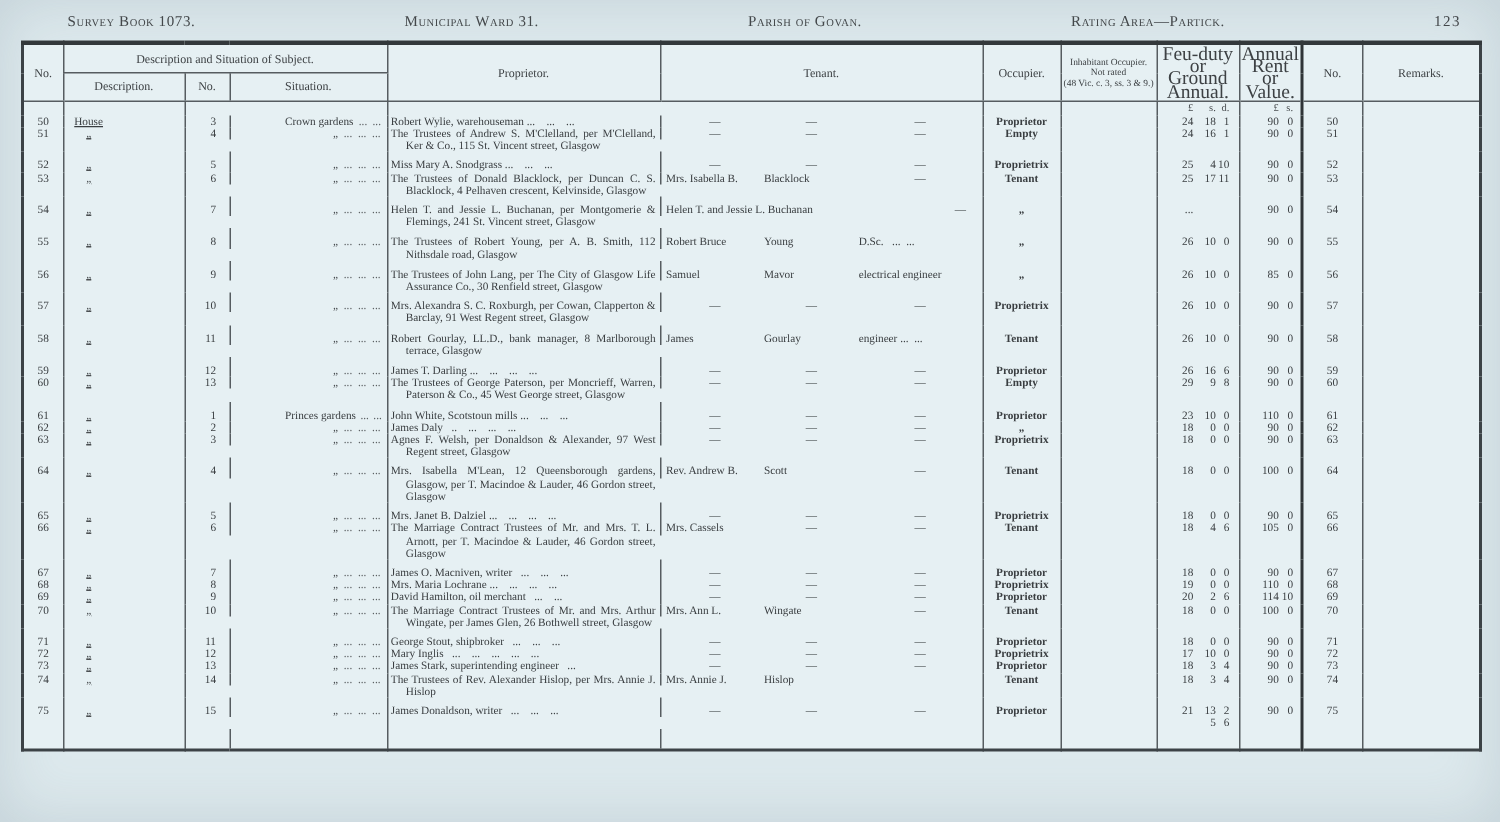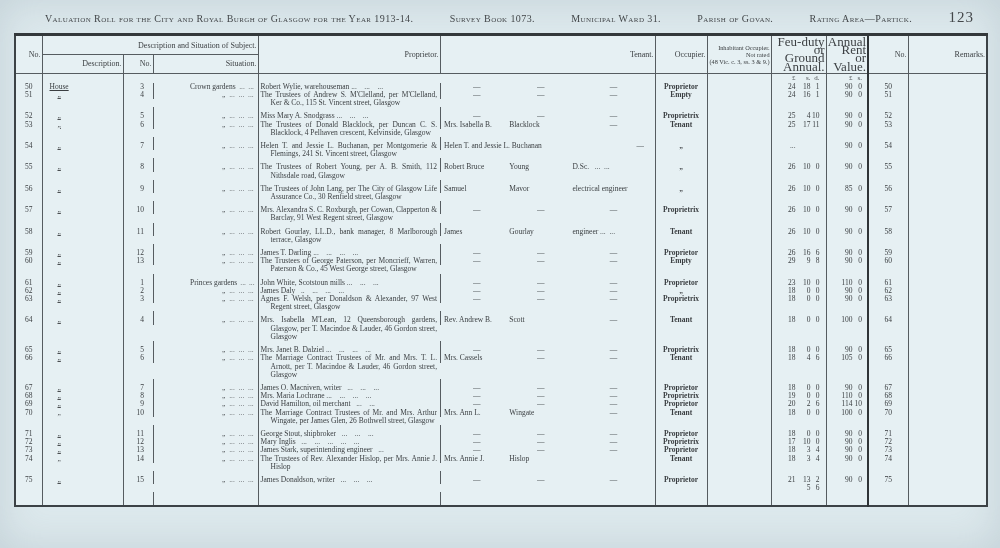--- a/index.html
+++ b/index.html
@@ -10,35 +10,35 @@
     box-shadow:inset 0 0 40px rgba(120,140,150,.25);
   }
   
   .pagehead{
     display:flex;align-items:baseline;justify-content:space-between;
     padding:9px 26px 7px 45px;
     font-size:10px;letter-spacing:.4px;
     font-variant:small-caps;color:#43474a;white-space:nowrap;
   }
   .pagehead .seg{margin-right:8px;}
-  .pagehead .pageno{font-variant:normal;font-size:15px;letter-spacing:1px;text-align:right;}
+  .pagehead .pageno{font-variant:normal;font-size:10px;letter-spacing:1px;text-align:right;}
   
   table{
     border-collapse:collapse;table-layout:fixed;
     width:972px;margin-left:14px;
     background:#e6f0f3;
     border:2px solid #3c4246;border-top:3px solid #33383b;
     font-size:7.5px;line-height:8.2px;
   }
   col.w-no{width:27px}col.w-desc{width:81px}col.w-sno{width:30px}
   col.w-sit{width:105px}col.w-prop{width:182px}col.w-ten{width:215px}
   col.w-occ{width:52px}col.w-inh{width:64px}col.w-feu{width:55px}
   col.w-rent{width:42px}col.w-no2{width:40px}col.w-rem{width:79px}
   th{
-    font-weight:normal;text-align:right;vertical-align:middle;
+    font-weight:normal;text-align:center;vertical-align:middle;
     font-size:8px;line-height:9px;color:#3d4144;
     border-bottom:1px solid #565c60;padding:2px 1px;
   }
   .h-inh{font-size:6.3px;line-height:7px;}
   .h-feu,.h-rent{font-size:13px;line-height:8.2px;}
   th,td{overflow:hidden;}
   .h-group,.h-desc,.h-sno,.h-sit,.h-prop,.h-ten,.h-occ,.h-inh,.h-feu,.h-rent,.h-rem,
   .c-desc,.c-sno,.c-sit,.c-prop,.c-ten,.c-occ,.c-inh,.c-feu,.c-rent,.c-rem{
     border-left:1px solid #565c60;
   }
@@ -70,21 +70,20 @@
   .c-rent .fl{display:flex;}
   .r0{flex:0 0 26px;text-align:right;}
   .r1{flex:1;text-align:right;padding-right:5px;}
   .c-no2{text-align:center;}
   tr.spacer td{height:13px;}
 </style>
 </head>
 <body>
 
 <div class="pagehead">
-  <span class="seg">Valuation Roll for the City and Royal Burgh of Glasgow for the Year 1913-14.</span>
   <span class="seg">Survey Book 1073.</span>
   <span class="seg">Municipal Ward 31.</span>
   <span class="seg">Parish of Govan.</span>
   <span class="seg">Rating Area—Partick.</span>
   <span class="pageno">123</span>
 </div>
 
 <table>
   <colgroup>
     <col class="w-no">

